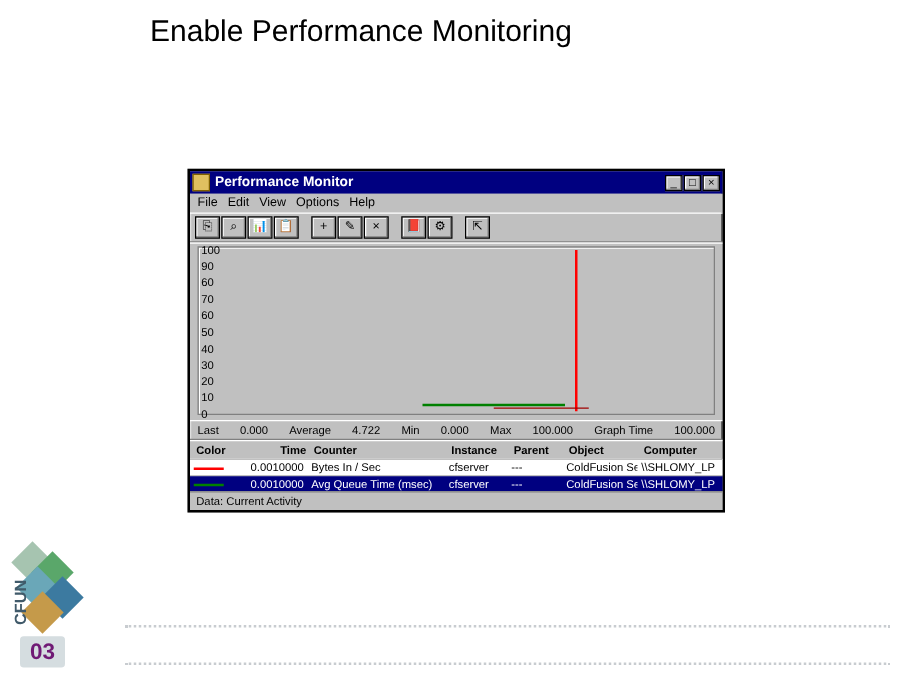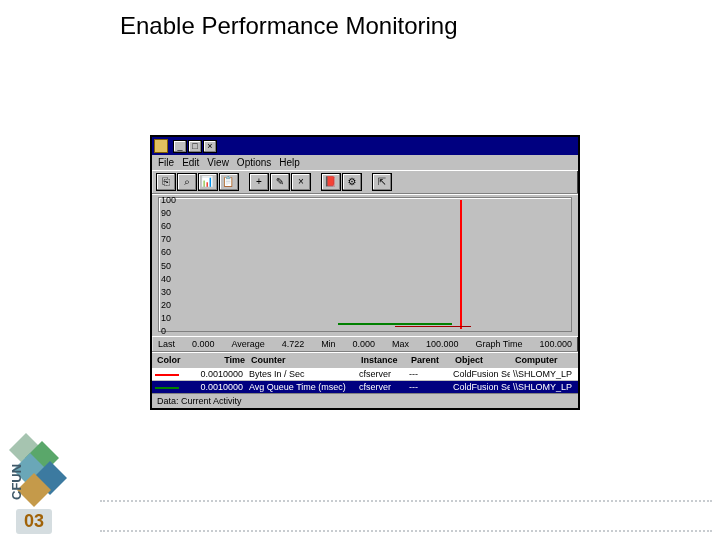--- a/index.html
+++ b/index.html
@@ -209,21 +209,21 @@
     transform: rotate(-90deg);
     transform-origin: left bottom;
     font-weight: bold;
     font-size: 13px;
     color: #405a6a;
   }
   .cfun-year {
     position: absolute;
     left: 16px; bottom: 6px;
     background: #d5dde0;
-    color: #a16207;
+    color: #701a75;
     font-size: 18px;
     font-weight: bold;
     padding: 2px 8px;
     border-radius: 3px;
   }
   .dotline {
     position: absolute;
     left: 100px; right: 8px; bottom: 38px;
     border-top: 2px dotted #c8ccd0;
   }
@@ -242,20 +242,21 @@
   }
 </style>
 </head>
 <body>
 
 <div class="slide-title">Enable Performance Monitoring</div>
 
 <div class="window">
   <div class="titlebar">
     <div class="ticon"></div>
+    <div class="ttext">Performance Monitor</div>
     <div class="wbtn">_</div>
     <div class="wbtn">□</div>
     <div class="wbtn">×</div>
   </div>
 
   <div class="menubar">
     <span>File</span>
     <span>Edit</span>
     <span>View</span>
     <span>Options</span>

